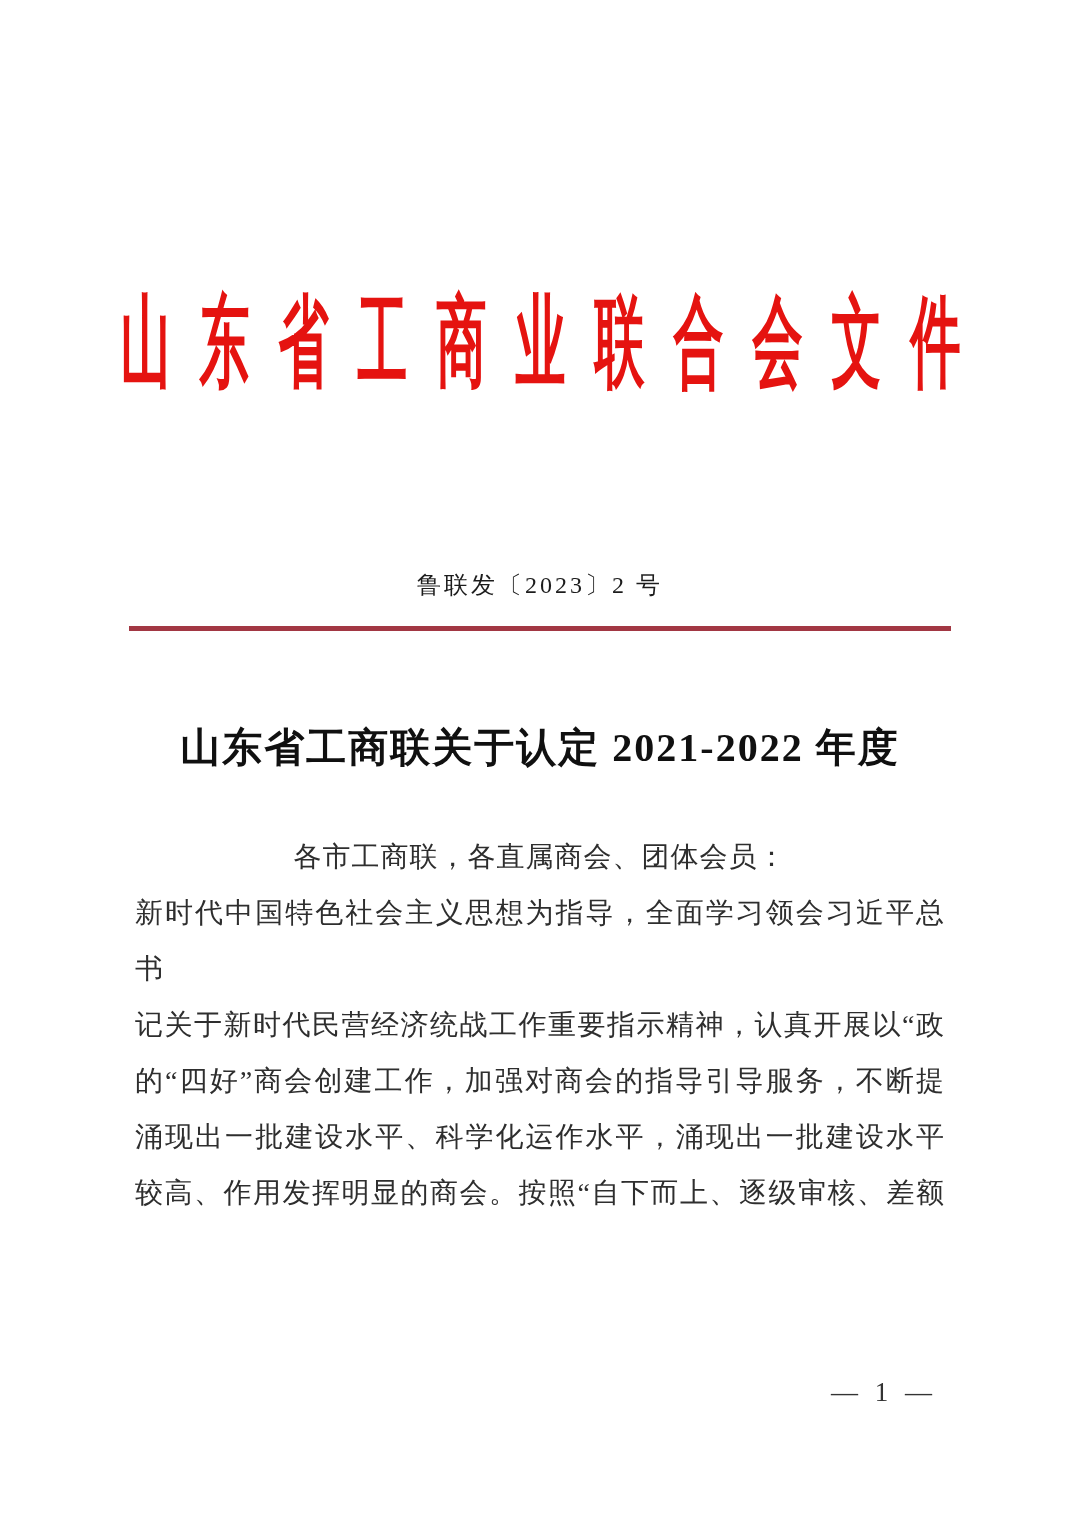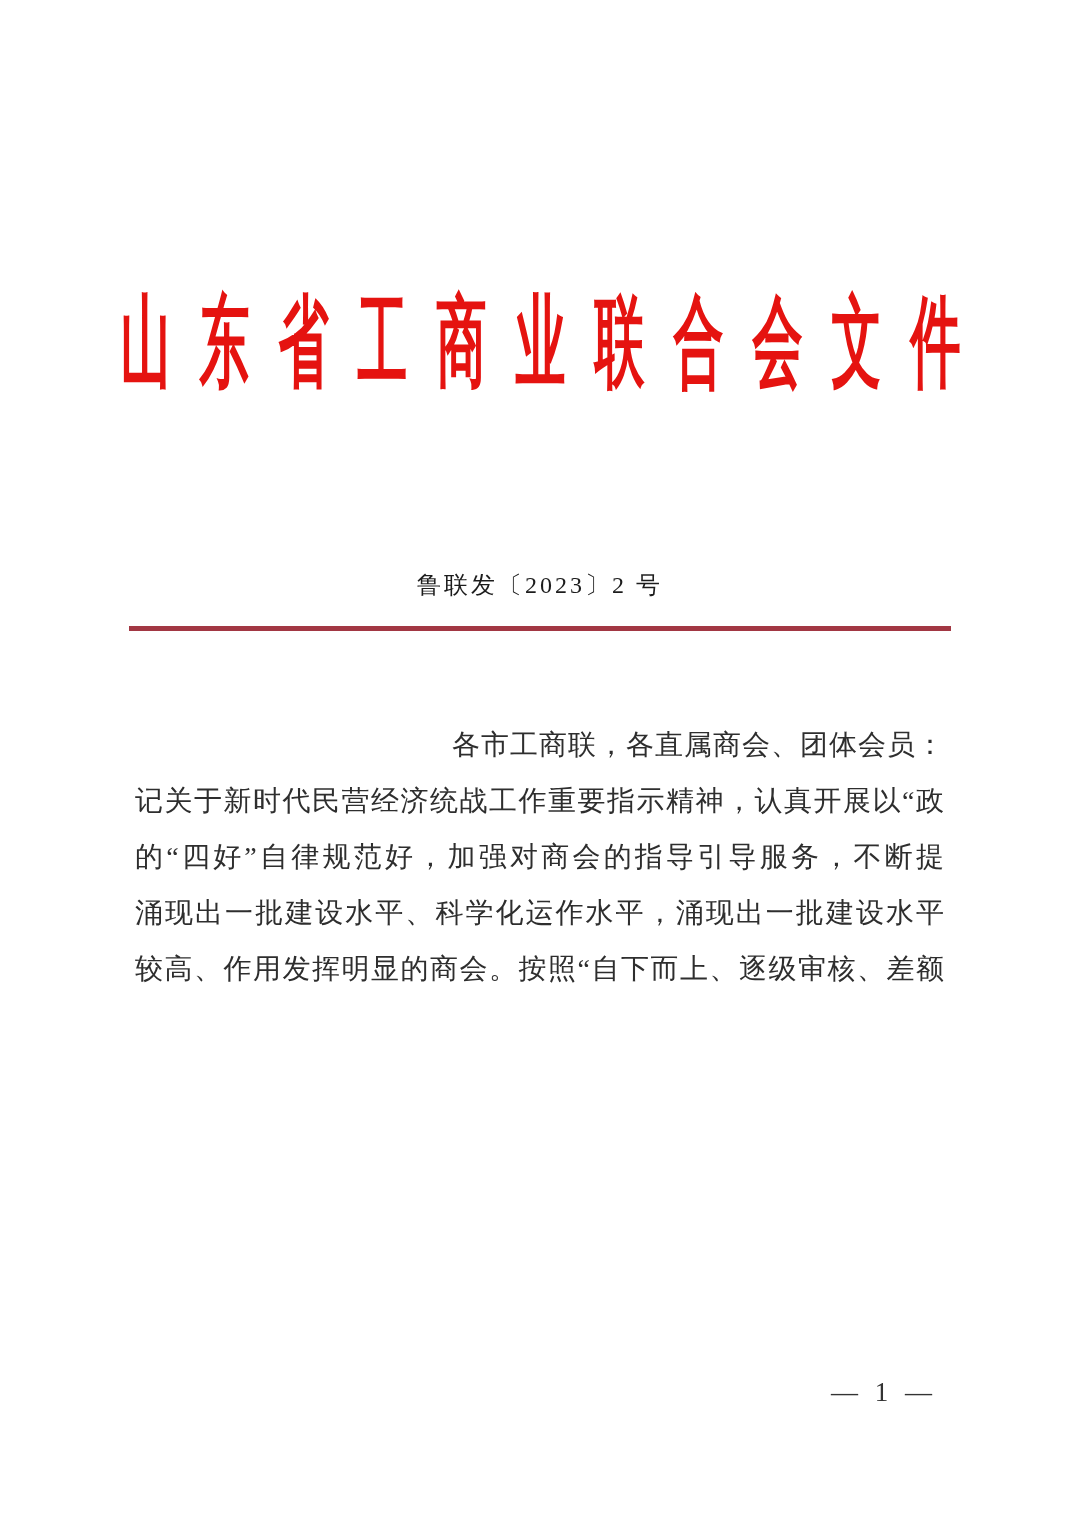--- a/index.html
+++ b/index.html
@@ -64,21 +64,21 @@
   
   .body-block {
     width: 810px;
     margin: 50px auto 0 auto;
     font-size: 28px;
     line-height: 56px;
     color: #2e2e2e;
     letter-spacing: 1px;
   }
   .salutation {
-    text-align: right;
+    text-align: center;
   }
   .body-line {
     text-align: justify;
     text-align-last: justify;
     text-justify: inter-character;
   }
   .body-line.indent {
     padding-left: 58px;
   }
   
@@ -99,25 +99,27 @@
 
   <div class="header-wrap">
     <div class="header-title">山东省工商业联合会文件</div>
   </div>
 
   <div class="doc-number">鲁联发〔2023〕2 号</div>
 
   <div class="red-rule"></div>
 
   <div class="doc-title">
+    <div>山东省工商联关于认定 2021-2022 年度</div>
   </div>
 
   <div class="body-block">
     <div class="salutation">各市工商联，各直属商会、团体会员：</div>
+    <div class="body-line">新时代中国特色社会主义思想为指导，全面学习领会习近平总书</div>
     <div class="body-line">记关于新时代民营经济统战工作重要指示精神，认真开展以“政</div>
-    <div class="body-line">的“四好”自律规范好，加强对商会的指导引导服务，不断提</div>
+    <div class="body-line">的“四好”商会创建工作，加强对商会的指导引导服务，不断提</div>
     <div class="body-line">涌现出一批建设水平、科学化运作水平，涌现出一批建设水平</div>
     <div class="body-line">较高、作用发挥明显的商会。按照“自下而上、逐级审核、差额</div>
   </div>
 
   <div class="page-number">— 1 —</div>
 
 </div>
 
 </body></html>

